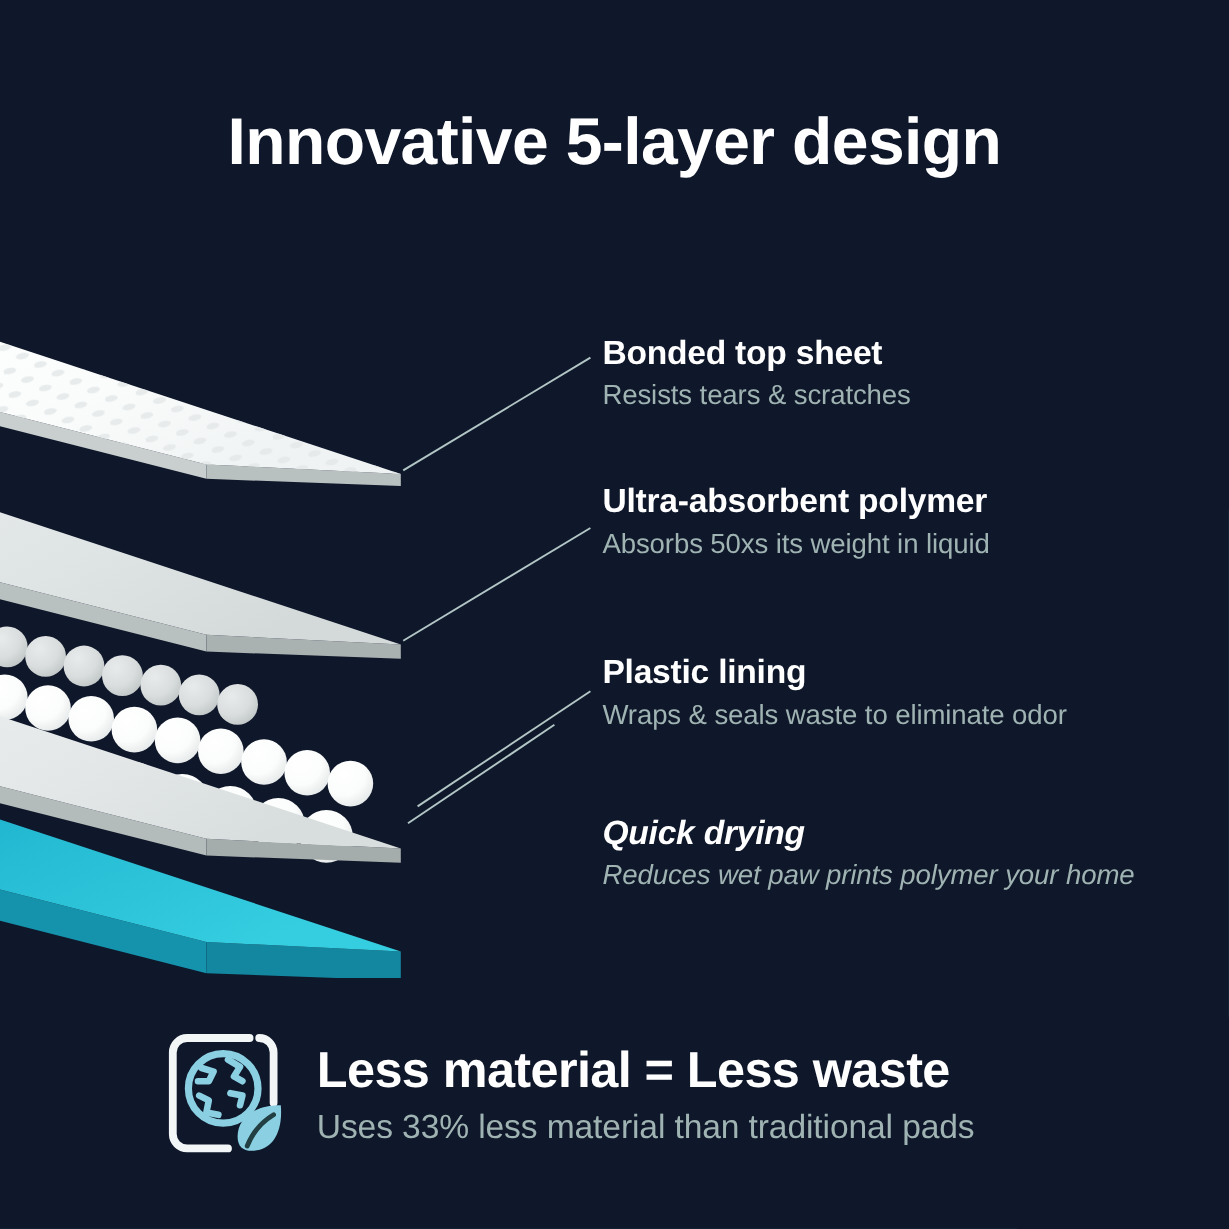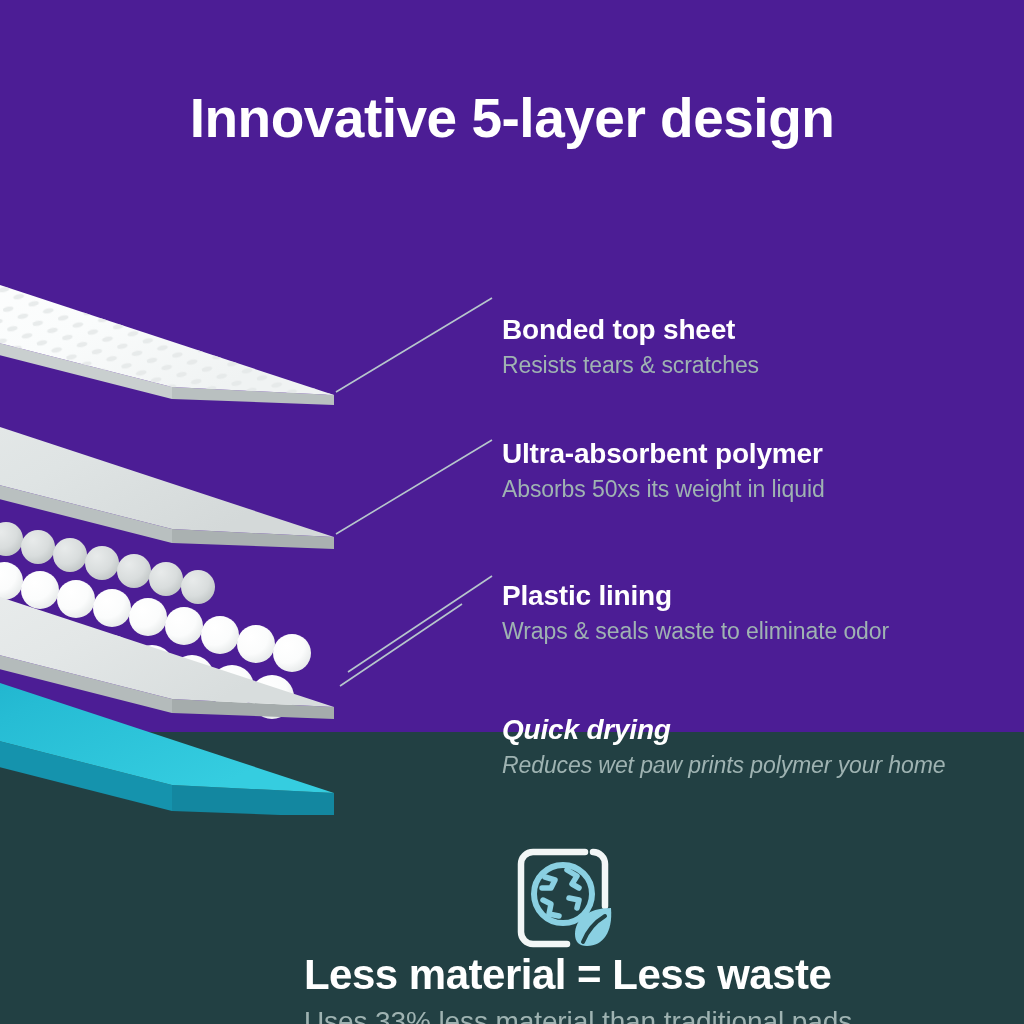--- a/index.html
+++ b/index.html
@@ -15,22 +15,22 @@
     background: #224043;
     font-family: "Liberation Sans", sans-serif;
     position: relative;
     -webkit-font-smoothing: antialiased;
   }
 
   #infographic {
     position: absolute;
     inset: 0;
     width: 1024px;
-    height: 732px;
-    background: #4c1d95;
+    height: 1024px;
+    background: #0f172a;
   }
 
   
   .title {
     position: absolute;
     top: 88px;
     left: 0;
     width: 1024px;
     text-align: center;
     font-size: 55px;
@@ -64,21 +64,20 @@
   .callouts {
     position: absolute;
     left: 502px;
     top: 278px;
     width: 522px;
   }
   .callout {
     position: absolute;
     left: 0;
     width: 522px;
-    margin-top: 36px;
   }
   .callout-1 { top: 0px; }
   .callout-2 { top: 124px; }
   .callout-3 { top: 266px; }
   .callout-4 { top: 400px; font-style: italic; }
 
   .callout-title {
     font-size: 28px;
     font-weight: bold;
     color: #ffffff;
@@ -98,21 +97,20 @@
 
   
   .banner {
     position: absolute;
     left: 138px;
     top: 846px;
     width: 880px;
     height: 130px;
     display: flex;
     align-items: center;
-    flex-direction: column;
   }
   .banner-icon {
     width: 104px;
     height: 104px;
     flex: 0 0 104px;
     margin-right: 22px;
     position: relative;
   }
   .banner-icon svg { display: block; }
   .banner-text { padding-top: 2px; }

